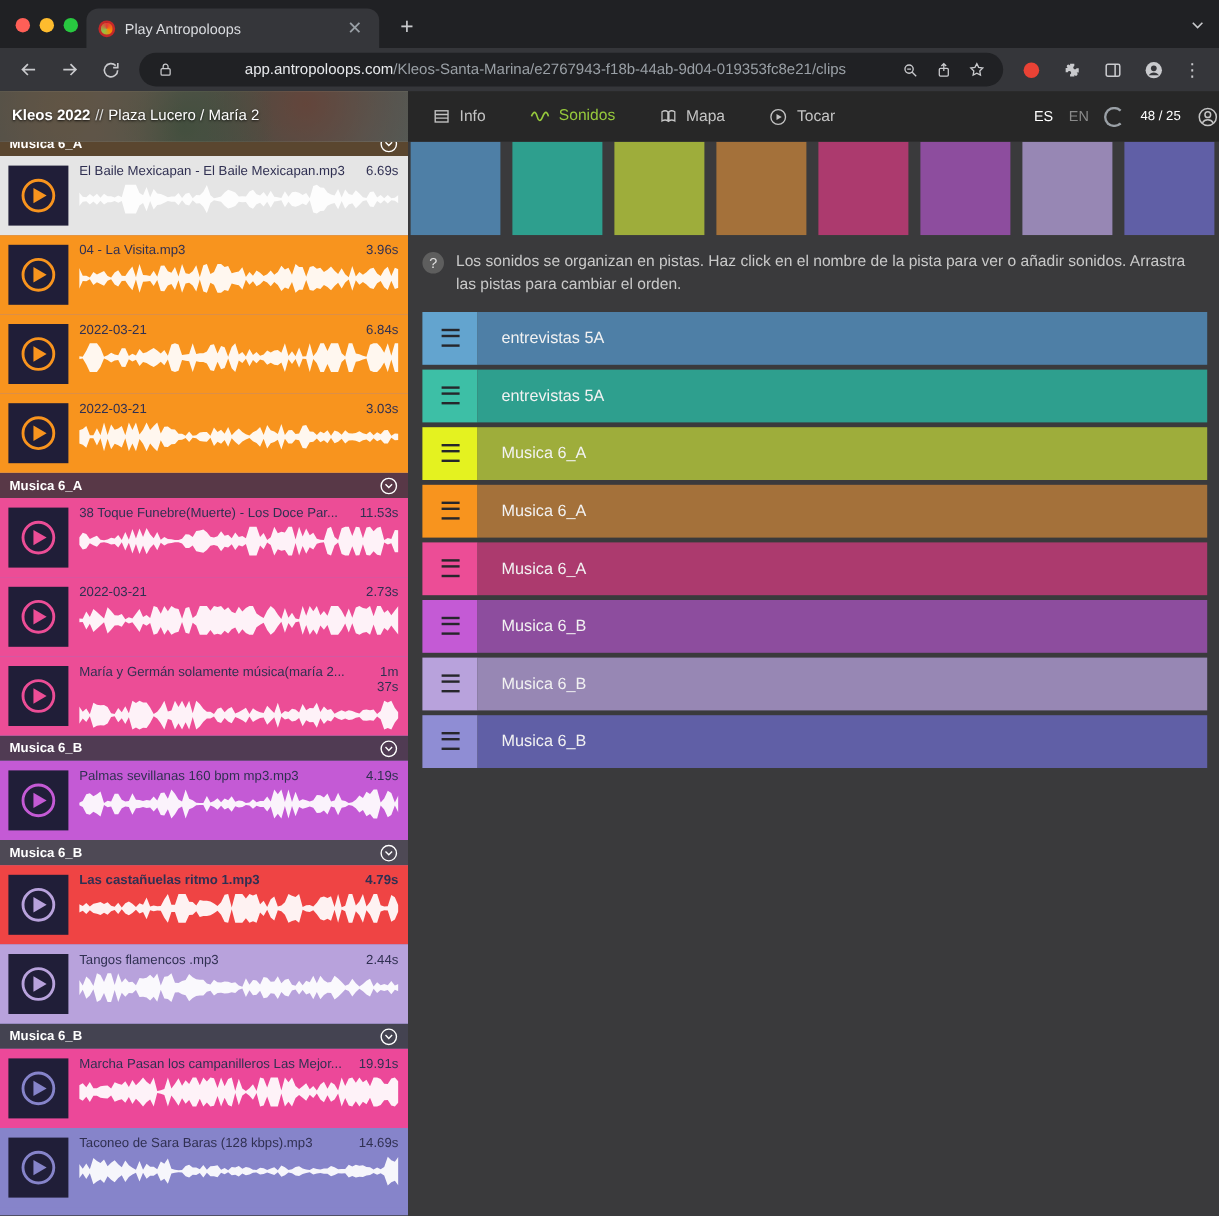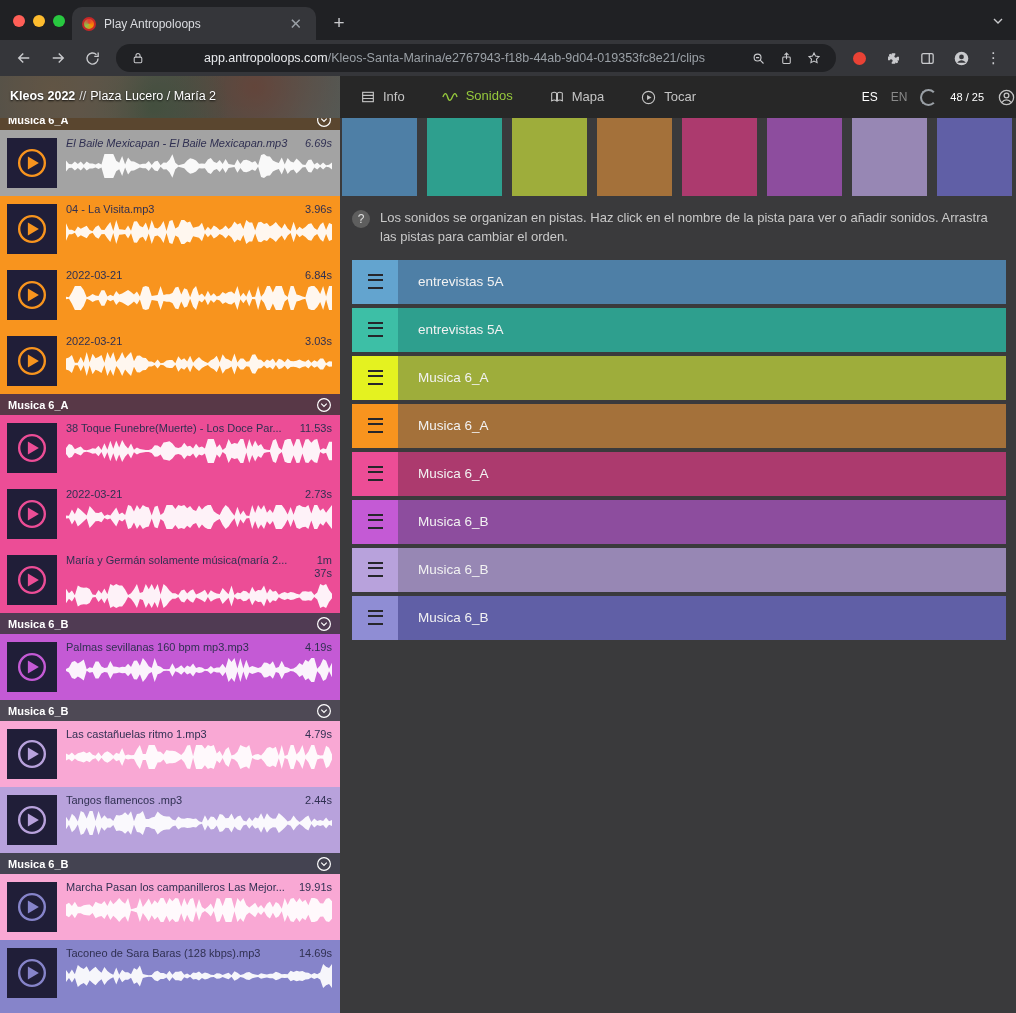--- a/index.html
+++ b/index.html
@@ -220,21 +220,21 @@
 
 <div class="main">
   <div class="left" id="sections">
       <div class="sec-header cut" style="background: rgb(90, 70, 47);">
         <span>Musica 6_A</span>
         <svg class="chev" viewBox="0 0 18 18">
           <circle cx="9" cy="9" r="7.2" fill="none" stroke="#fff" stroke-width="1.3"></circle>
           <path d="M5.9 7.4L9 10.5l3.1-3.1" fill="none" stroke="#fff" stroke-width="1.3"></path>
         </svg>
       </div>
-      <div class="clip" style="background: #a3a3a3; font-style: italic;">
+      <div class="clip" style="background: #e5e5e5;">
         <div class="playbtn">
           <svg viewBox="0 0 48 48">
             <circle cx="24" cy="24" r="14" fill="none" stroke="#F8941E" stroke-width="2.6"></circle>
             <path d="M19.5 17l12 7-12 7z" fill="#F8941E"></path>
           </svg>
         </div>
         <div class="clip-body">
           <div class="clip-top">
             <span class="clip-name">El Baile Mexicapan - El Baile Mexicapan.mp3</span>
             <span class="clip-dur">6.69s</span>
@@ -378,21 +378,21 @@
           </svg>
         </div>
       </div>
       <div class="sec-header" style="background: rgb(78, 73, 85);">
         <span>Musica 6_B</span>
         <svg class="chev" viewBox="0 0 18 18">
           <circle cx="9" cy="9" r="7.2" fill="none" stroke="#fff" stroke-width="1.3"></circle>
           <path d="M5.9 7.4L9 10.5l3.1-3.1" fill="none" stroke="#fff" stroke-width="1.3"></path>
         </svg>
       </div>
-      <div class="clip" style="background: #f9a8d4;">
+      <div class="clip" style="background: #ef4444; font-weight: bold;">
         <div class="playbtn">
           <svg viewBox="0 0 48 48">
             <circle cx="24" cy="24" r="14" fill="none" stroke="#B8A2DC" stroke-width="2.6"></circle>
             <path d="M19.5 17l12 7-12 7z" fill="#B8A2DC"></path>
           </svg>
         </div>
         <div class="clip-body">
           <div class="clip-top">
             <span class="clip-name">Las castañuelas ritmo 1.mp3</span>
             <span class="clip-dur">4.79s</span>
@@ -419,21 +419,21 @@
           </svg>
         </div>
       </div>
       <div class="sec-header" style="background: rgb(68, 67, 81);">
         <span>Musica 6_B</span>
         <svg class="chev" viewBox="0 0 18 18">
           <circle cx="9" cy="9" r="7.2" fill="none" stroke="#fff" stroke-width="1.3"></circle>
           <path d="M5.9 7.4L9 10.5l3.1-3.1" fill="none" stroke="#fff" stroke-width="1.3"></path>
         </svg>
       </div>
-      <div class="clip" style="background: #f9a8d4;">
+      <div class="clip" style="background: #ec4899;">
         <div class="playbtn">
           <svg viewBox="0 0 48 48">
             <circle cx="24" cy="24" r="14" fill="none" stroke="#8684CA" stroke-width="2.6"></circle>
             <path d="M19.5 17l12 7-12 7z" fill="#8684CA"></path>
           </svg>
         </div>
         <div class="clip-body">
           <div class="clip-top">
             <span class="clip-name">Marcha Pasan los campanilleros Las Mejor...</span>
             <span class="clip-dur">19.91s</span>

